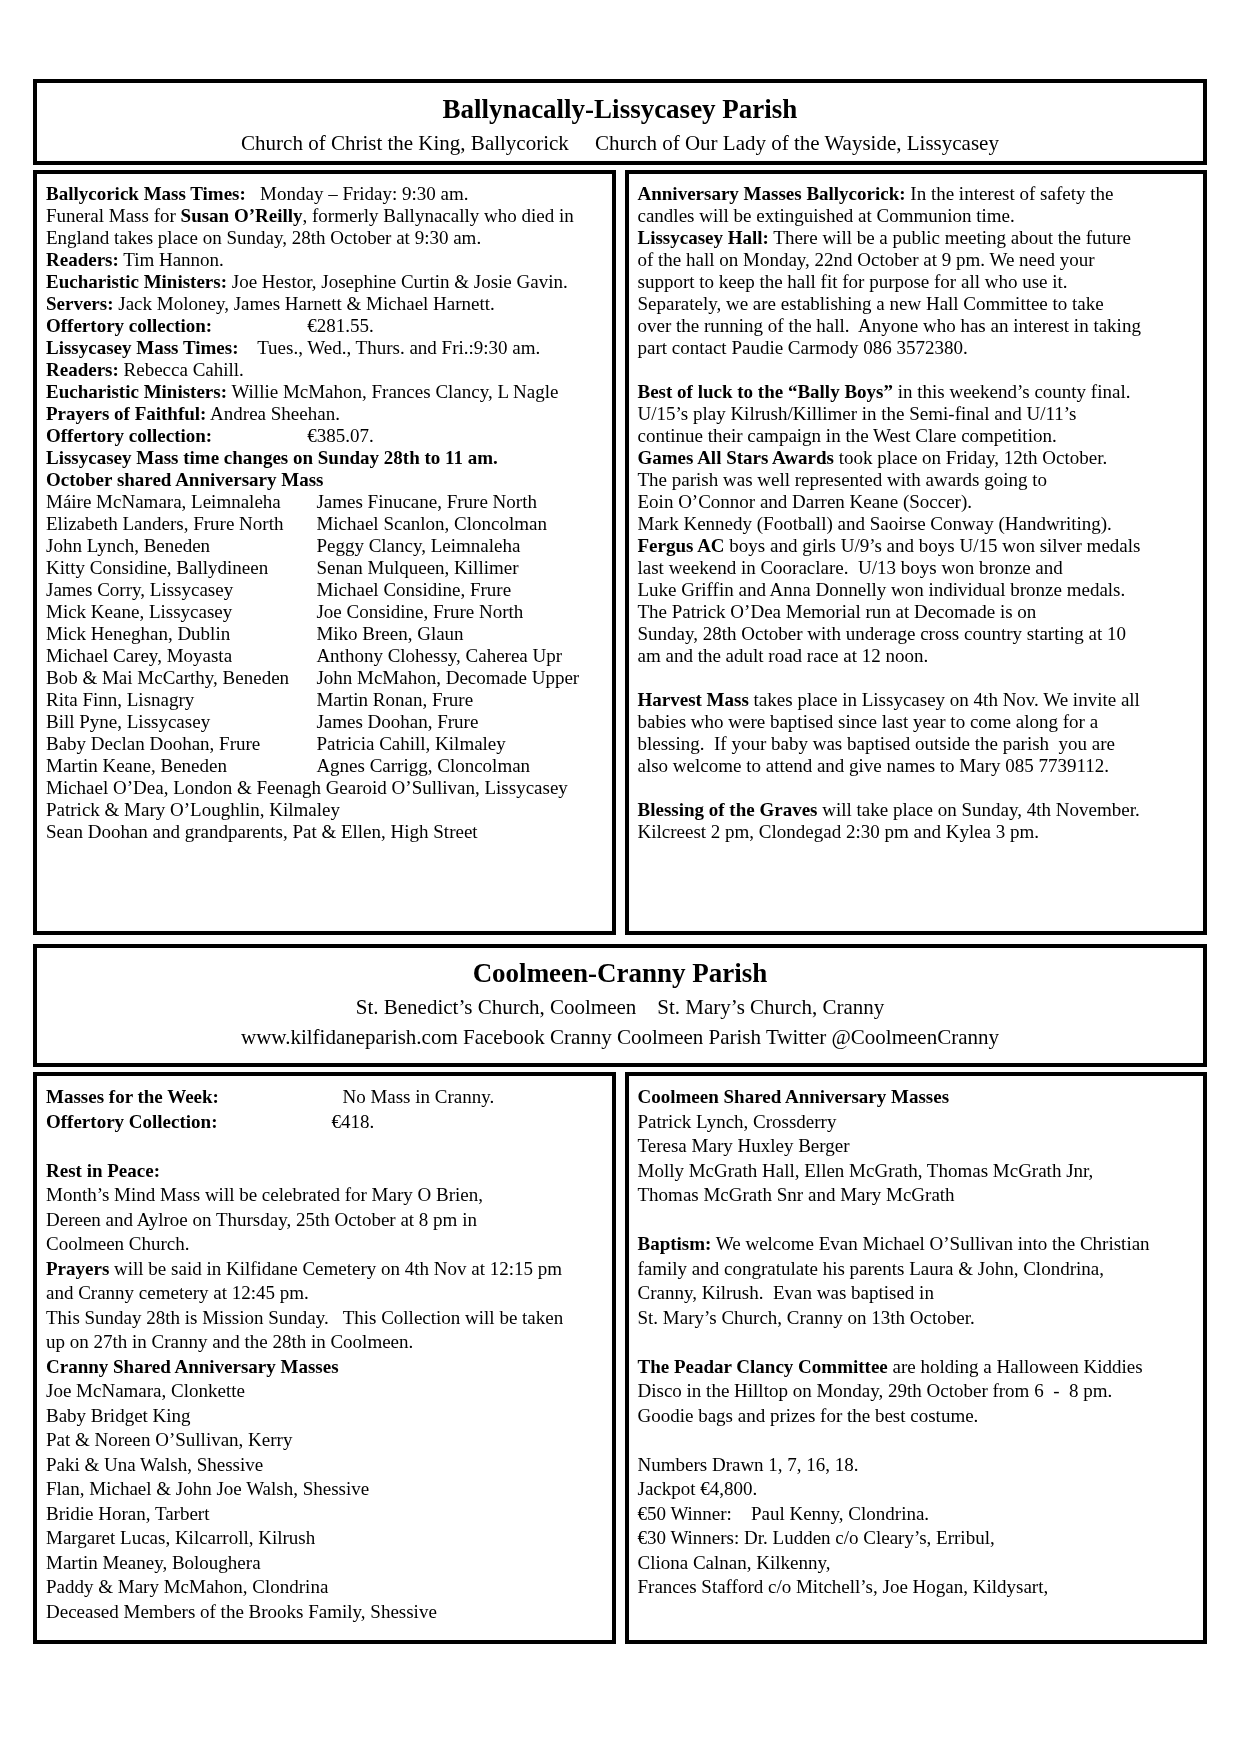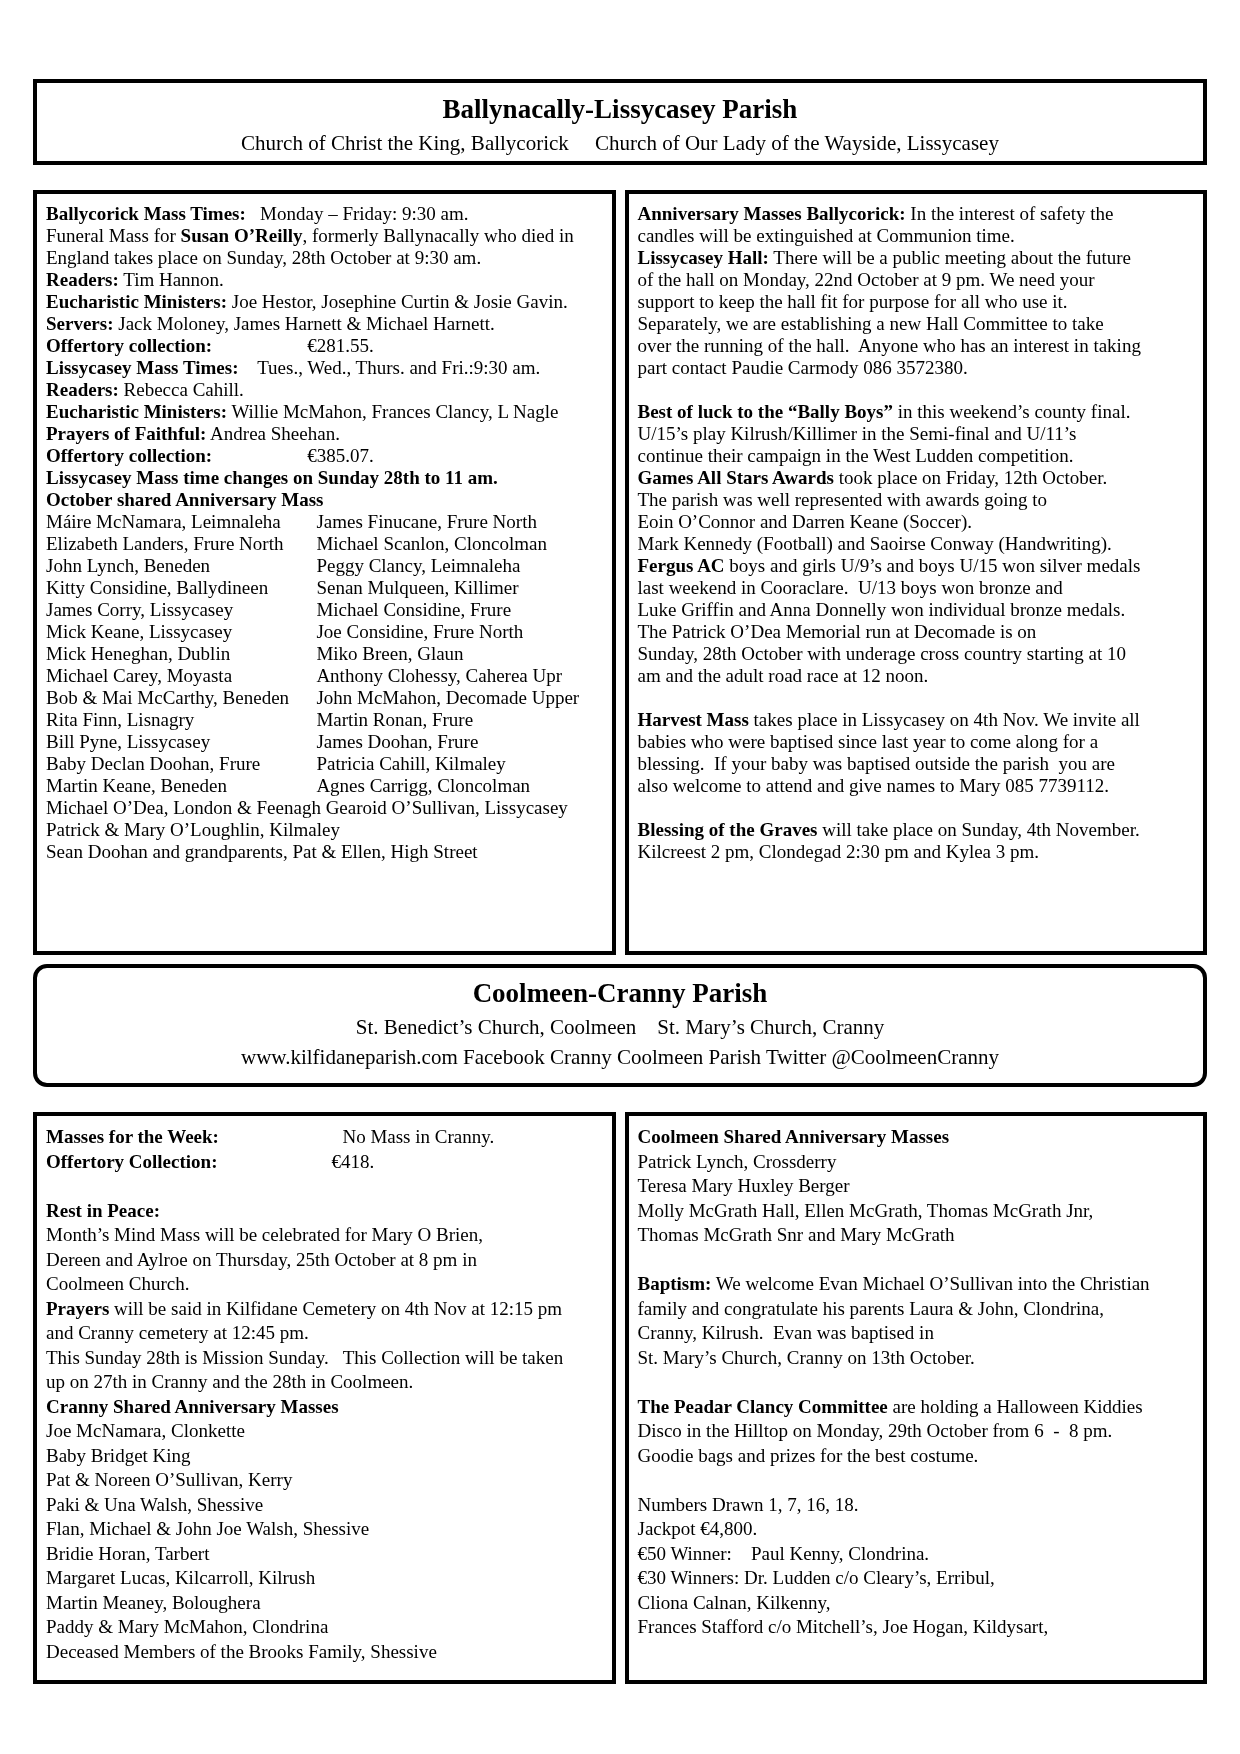--- a/index.html
+++ b/index.html
@@ -9,25 +9,25 @@
     box-sizing:border-box;
     padding:33px 33px 0 33px;
     background:#ffffff;
     color:#000;
     font-family:"Liberation Serif", serif;
     overflow:hidden;
   }
   .box{border:4px solid #000;background:#fff;box-sizing:border-box;}
   .hdr{text-align:center;}
   .hdr1{padding:10px 8px 4px 8px;margin-top:46px;}
-  .hdr2{padding:9px 8px 12px 8px;margin-top:9px;border-radius:14px;}
+  .hdr2{padding:9px 8px 12px 8px;margin-top:9px;}
   .h-title{font-size:27px;font-weight:bold;line-height:1.25;}
   .h-sub{font-size:21px;font-weight:normal;line-height:1.3;margin-top:3px;white-space:pre;}
   .h-web{font-size:21px;font-weight:normal;line-height:1.3;margin-top:3px;}
-  .cols{display:flex;gap:9px;margin-top:25px;align-items:center;}
+  .cols{display:flex;gap:9px;margin-top:5px;align-items:center;}
   .col{flex:1;padding:9px 8px 6px 9px;font-size:19px;overflow:hidden;}
   .s1 .col{height:765px;line-height:22px;}
   .s2 .col{height:572px;line-height:24.5px;}
   .tl{white-space:pre;min-height:1em;}
   .bseg{font-weight:bold;}
   .names{display:flex;}
   .names .nc1{width:48.5%;}
   .names .nc2{flex:1;}
 </style>
 </head>
@@ -102,21 +102,21 @@
           <div class="tl"><span class="rseg">candles will be extinguished at Communion time.</span></div>
           <div class="tl"><span class="bseg">Lissycasey Hall:</span><span class="rseg"> There will be a public meeting about the future</span></div>
           <div class="tl"><span class="rseg">of the hall on Monday, 22nd October at 9 pm. We need your</span></div>
           <div class="tl"><span class="rseg">support to keep the hall fit for purpose for all who use it.</span></div>
           <div class="tl"><span class="rseg">Separately, we are establishing a new Hall Committee to take</span></div>
           <div class="tl"><span class="rseg">over the running of the hall.  Anyone who has an interest in taking</span></div>
           <div class="tl"><span class="rseg">part contact Paudie Carmody 086 3572380.</span></div>
           <div class="tl">&nbsp;</div>
           <div class="tl"><span class="bseg">Best of luck to the “Bally Boys”</span><span class="rseg"> in this weekend’s county final.</span></div>
           <div class="tl"><span class="rseg">U/15’s play Kilrush/Killimer in the Semi-final and U/11’s</span></div>
-          <div class="tl"><span class="rseg">continue their campaign in the West Ludden competition.</span></div>
+          <div class="tl"><span class="rseg">continue their campaign in the West Clare competition.</span></div>
           <div class="tl"><span class="bseg">Games All Stars Awards</span><span class="rseg"> took place on Friday, 12th October.</span></div>
           <div class="tl"><span class="rseg">The parish was well represented with awards going to</span></div>
           <div class="tl"><span class="rseg">Eoin O’Connor and Darren Keane (Soccer).</span></div>
           <div class="tl"><span class="rseg">Mark Kennedy (Football) and Saoirse Conway (Handwriting).</span></div>
           <div class="tl"><span class="bseg">Fergus AC</span><span class="rseg"> boys and girls U/9’s and boys U/15 won silver medals</span></div>
           <div class="tl"><span class="rseg">last weekend in Cooraclare.  U/13 boys won bronze and</span></div>
           <div class="tl"><span class="rseg">Luke Griffin and Anna Donnelly won individual bronze medals.</span></div>
           <div class="tl"><span class="rseg">The Patrick O’Dea Memorial run at Decomade is on</span></div>
           <div class="tl"><span class="rseg">Sunday, 28th October with underage cross country starting at 10</span></div>
           <div class="tl"><span class="rseg">am and the adult road race at 12 noon.</span></div>

